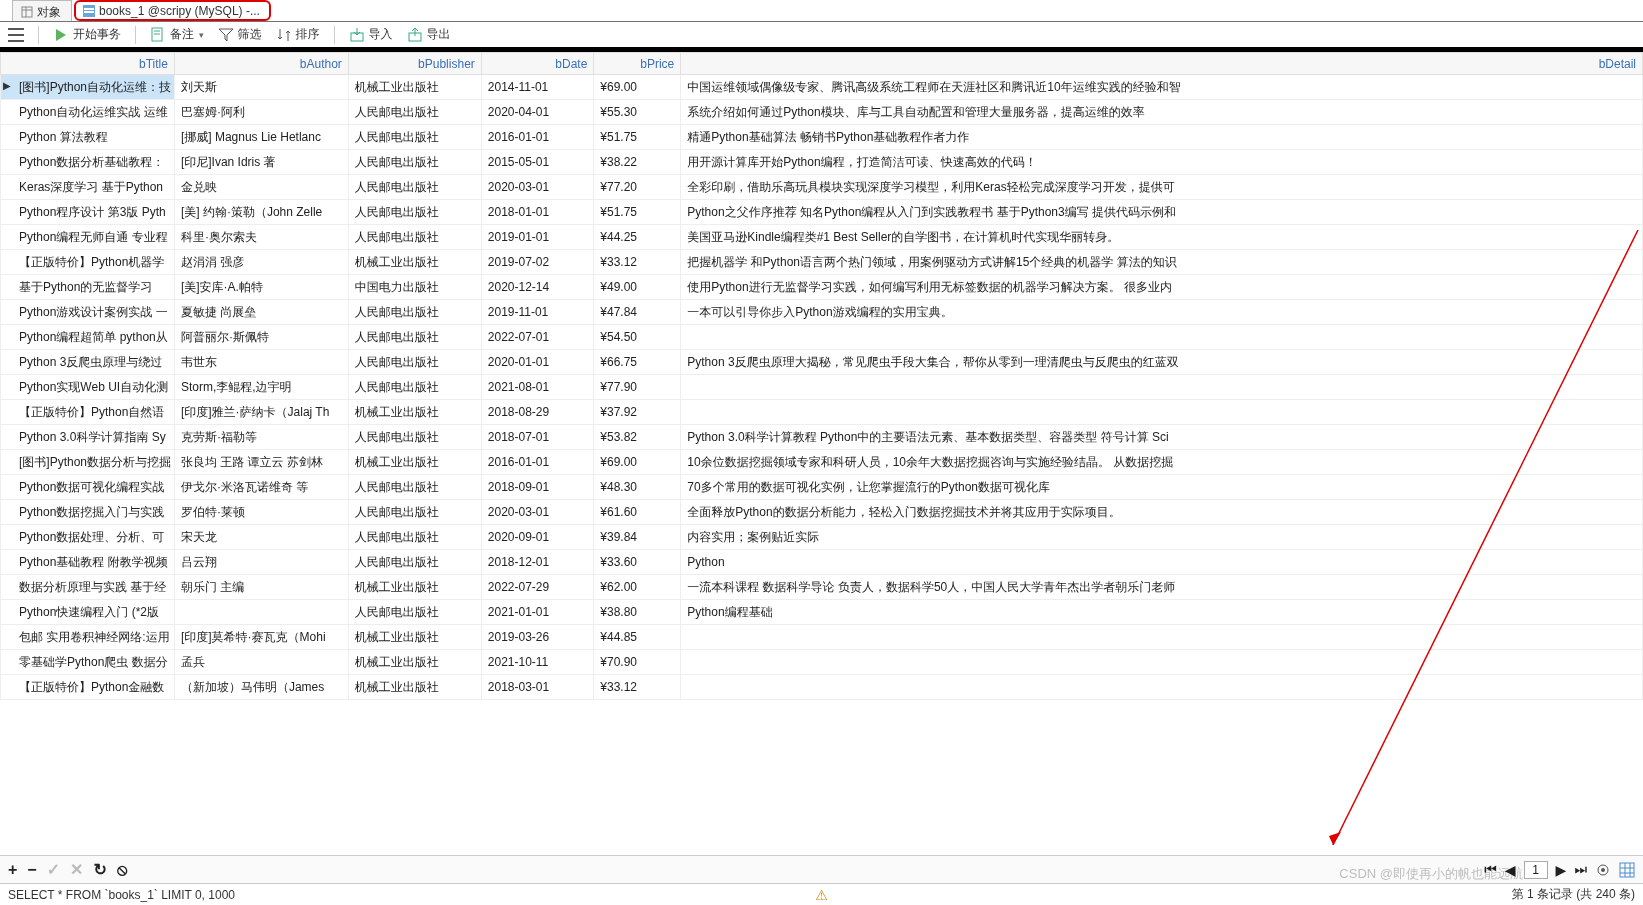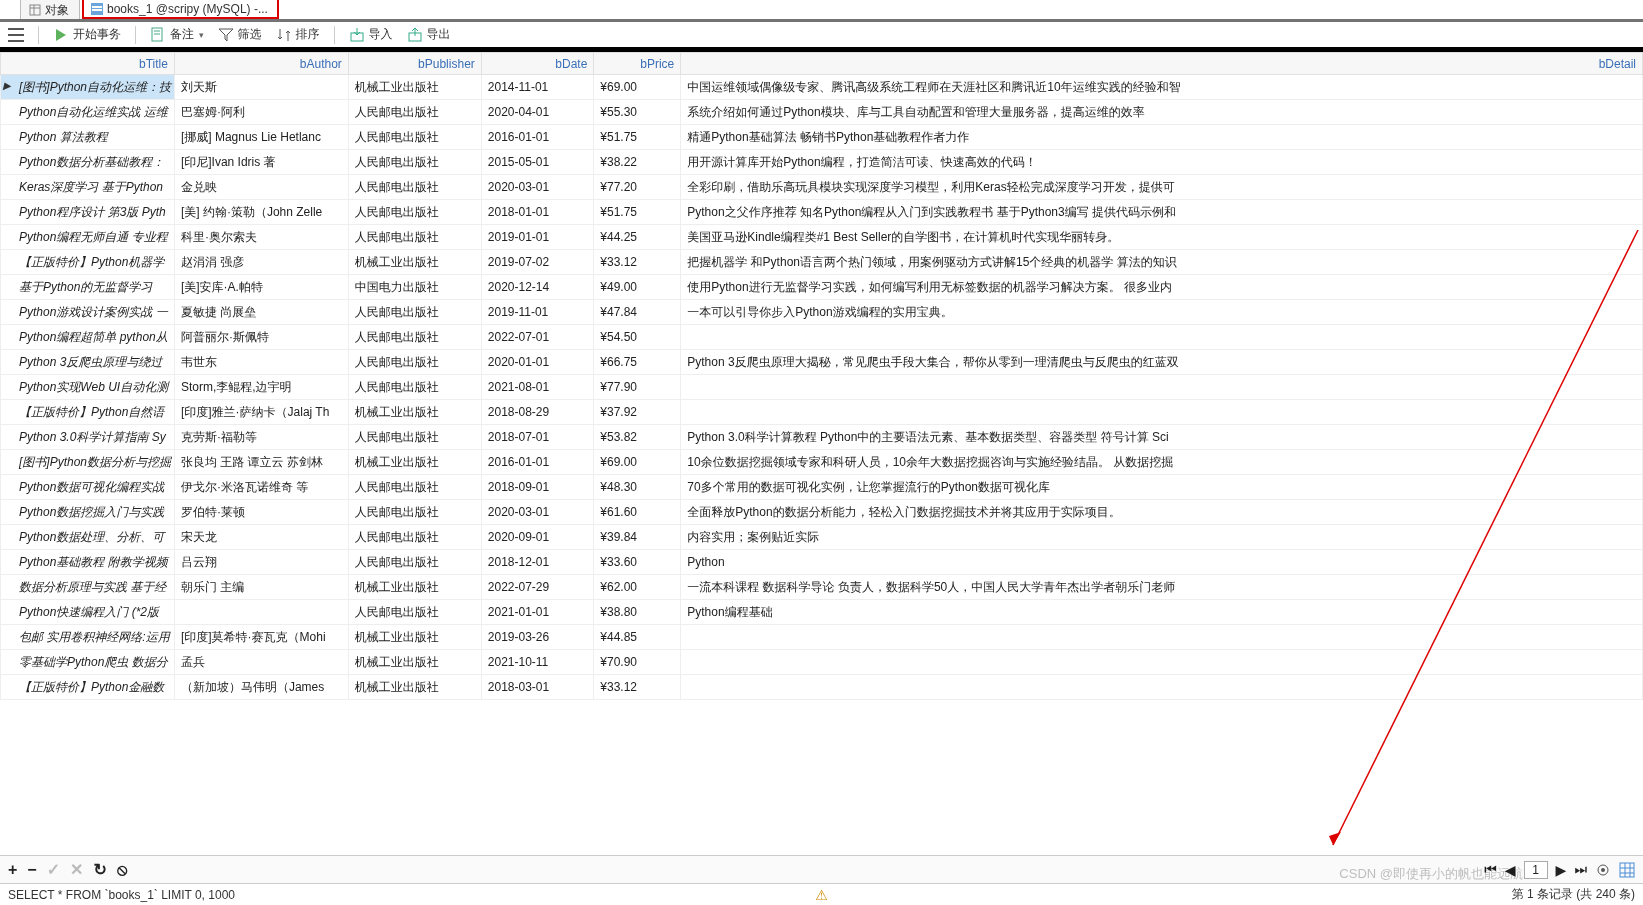--- a/index.html
+++ b/index.html
@@ -1,33 +1,33 @@
 <!DOCTYPE html>
 <html><head>
 <meta charset="utf-8">
 <style>
 * { margin:0; padding:0; box-sizing:border-box; font-family:"Microsoft YaHei","Segoe UI",Arial,sans-serif; font-size:12px; }
 body { background:#fff; color:#222; width:1643px; height:905px; overflow:hidden; position:relative;}
-.tabbar { height:22px; background:#fff; border-bottom:3px solid #737373; display:flex; align-items:flex-end; padding-left:20px; position:relative;}
+.tabbar { height:22px; background:#fff; border-bottom:1px solid #737373; display:flex; align-items:flex-end; padding-left:12px; position:relative;}
 .tab { height:21px; padding:2px 10px 0 8px; border:1px solid #bbb; border-bottom:none; background:#f5f5f5; margin-right:2px; display:flex; align-items:center; gap:4px; color:#333; font-size:12px;}
-.tab.active { background:#fff; }
+.tab.active { background:#fff;border-radius:6px; }
 .tab.highlight { border:2px solid #d00; padding:1px 9px 0 7px; }
 .tab svg { width:12px; height:12px; }
 .toolbar { height:30px; display:flex; align-items:center; padding:0 8px; gap:14px; border-bottom:5px solid #000000; }
 .toolbar .sep { width:1px; height:18px; background:#ccc; }
 .tbtn { display:flex; align-items:center; gap:4px; color:#333; cursor:pointer; }
 .tbtn svg { width:16px; height:16px; }
 .hamburger { width:16px; height:14px; display:flex; flex-direction:column; justify-content:space-between; }
 .hamburger span { height:2px; background:#555; }
 .grid-wrap { height:calc(100% - 22px - 30px - 28px - 22px); overflow:hidden; }
 table { border-collapse:collapse; width:100%; table-layout:fixed; }
 th { text-align:right; font-weight:normal; color:#3a6fb7; background:#f7f7f7; border:1px solid #e0e0e0; padding:3px 6px; height:22px; white-space:nowrap; overflow:hidden; }
 td { border:1px solid #eee; padding:3px 6px; height:25px; white-space:nowrap; overflow:hidden; text-overflow:clip; color:#222;}
 tr.selected td:first-child { background:#cce4f7; }
-tr td:first-child { padding-left:18px; position:relative;font-style:italic;}
+tr td:first-child { padding-left:18px; position:relative;}
 tr.selected td:first-child::before { content:"▶"; position:absolute; left:2px; color:#333; font-size:10px; top:5px;}
 .col-title{width:170px;} .col-author{width:170px;} .col-pub{width:130px;} .col-date{width:110px;} .col-price{width:85px;margin-top:13px;} .col-detail{width:940px;}
 .footer-nav { height:28px; border-top:1px solid #ccc; background:#fafafa; display:flex; align-items:center; justify-content:space-between; padding:0 8px; position:relative;}
 .footer-left { display:flex; align-items:center; gap:10px;}
 .footer-left .fbtn { font-size:16px; color:#222; cursor:pointer; font-weight:bold; line-height:1;}
 .footer-left .fbtn.disabled { color:#bbb; }
 .footer-right { display:flex; align-items:center; gap:8px; }
 .footer-right .nbtn { font-size:14px; color:#222; cursor:pointer; }
 .footer-right svg { width:16px; height:16px; }
 .pgnum-box { border:1px solid #aaa; padding:1px 6px; min-width:24px; text-align:center; background:#fff; }

